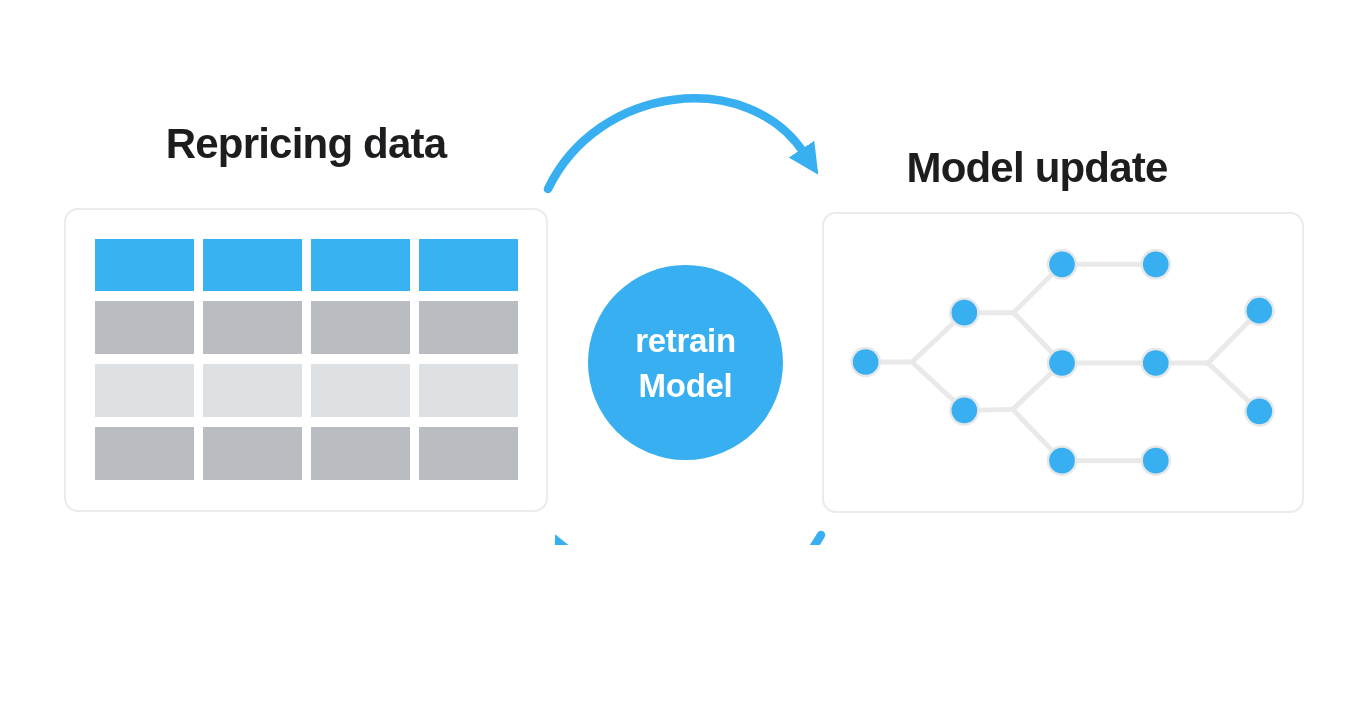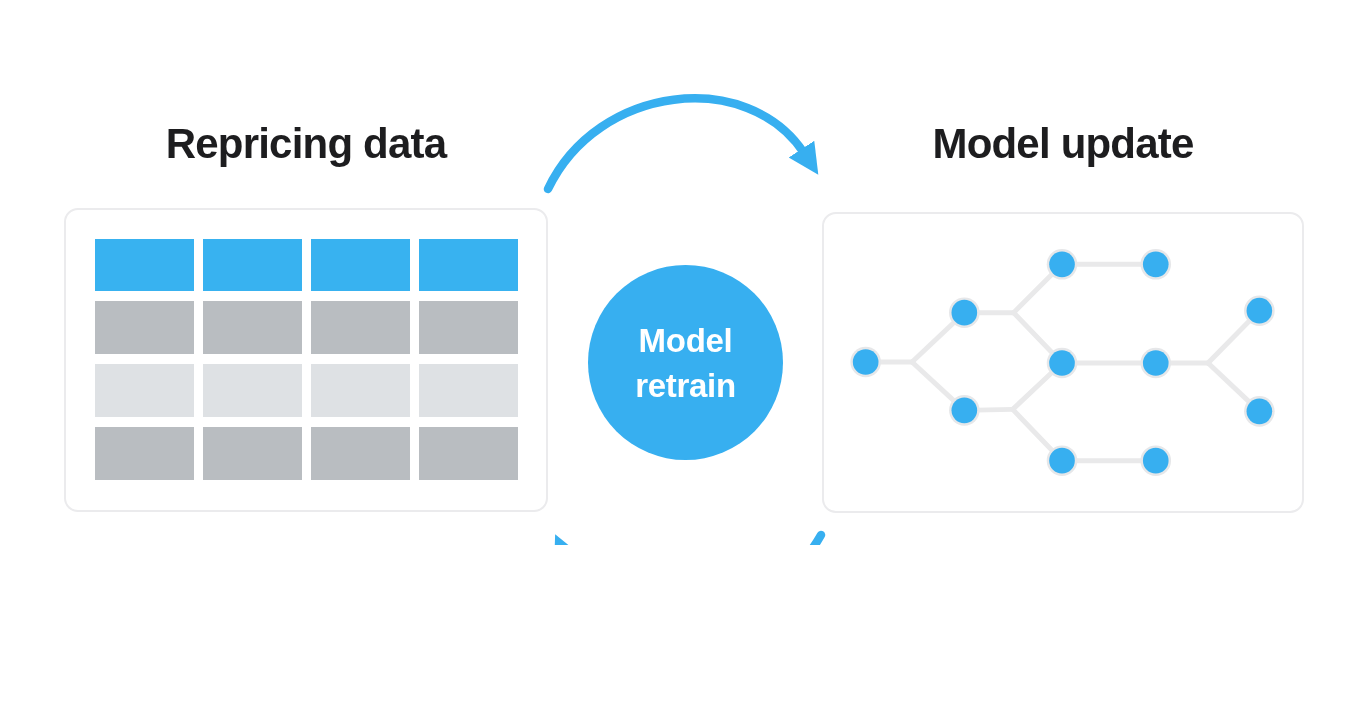--- a/index.html
+++ b/index.html
@@ -26,21 +26,21 @@
     height: 50px;
     font-size: 42px;
     font-weight: 700;
     letter-spacing: -0.8px;
     color: #1D1D1F;
     text-align: center;
     line-height: 48px;
     white-space: nowrap;
   }
   .title-left  { left: 64px;  width: 484px; }
-  .title-right { left: 822px; width: 482px; }
+  .title-right { left: 796px; width: 482px; margin-top: 24px; }
   .card {
     position: absolute;
     background: #ffffff;
     border: 2.5px solid #EBEBED;
     border-radius: 14px;
   }
   .card-left  { left: 64px;  top: 208px; width: 484px; height: 304px; }
   .card-right { left: 822px; top: 212px; width: 482px; height: 301px; }
   .table-grid {
     position: absolute;
@@ -152,18 +152,18 @@
         <circle cx="335" cy="250" r="13" fill="#37AFF0"></circle>
         <circle cx="440" cy="98" r="15.5" fill="#E6E7E9"></circle>
         <circle cx="440" cy="98" r="13" fill="#37AFF0"></circle>
         <circle cx="440" cy="200" r="15.5" fill="#E6E7E9"></circle>
         <circle cx="440" cy="200" r="13" fill="#37AFF0"></circle>
       </svg>
   </div>
 
   <div class="retrain-circle" id="retrain-circle" style="background: rgb(55, 175, 240);">
     <div class="circle-text">
+      <div>retrain</div>
       <div>Model</div>
-      <div>retrain</div>
     </div>
   </div>
 
 </div>
 
 </body></html>

